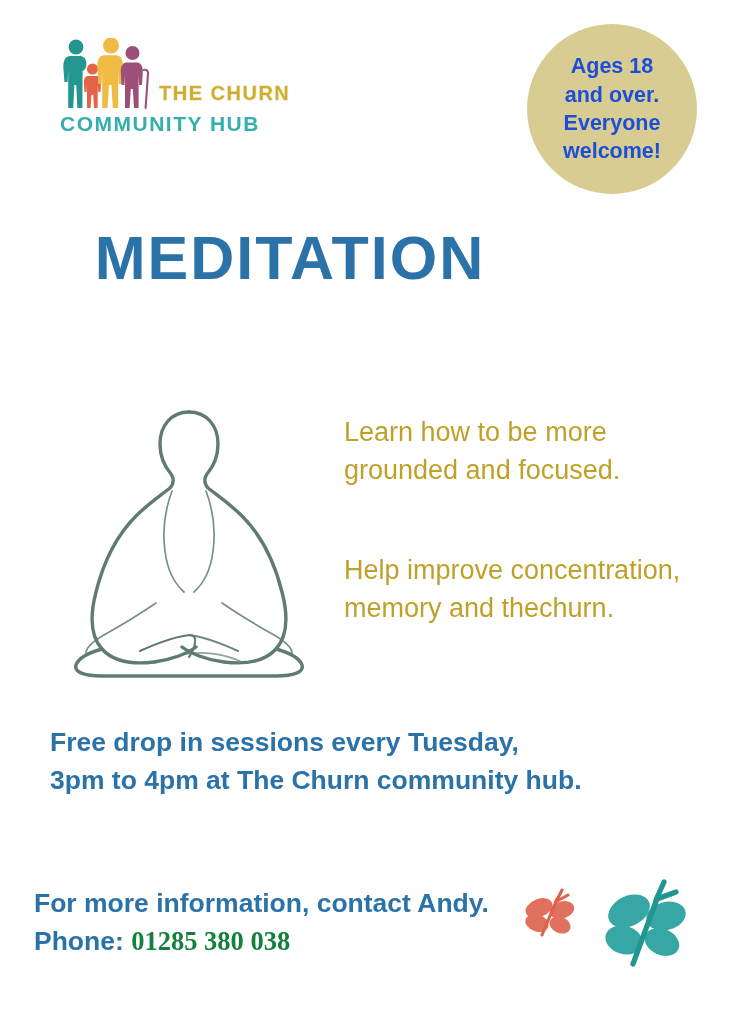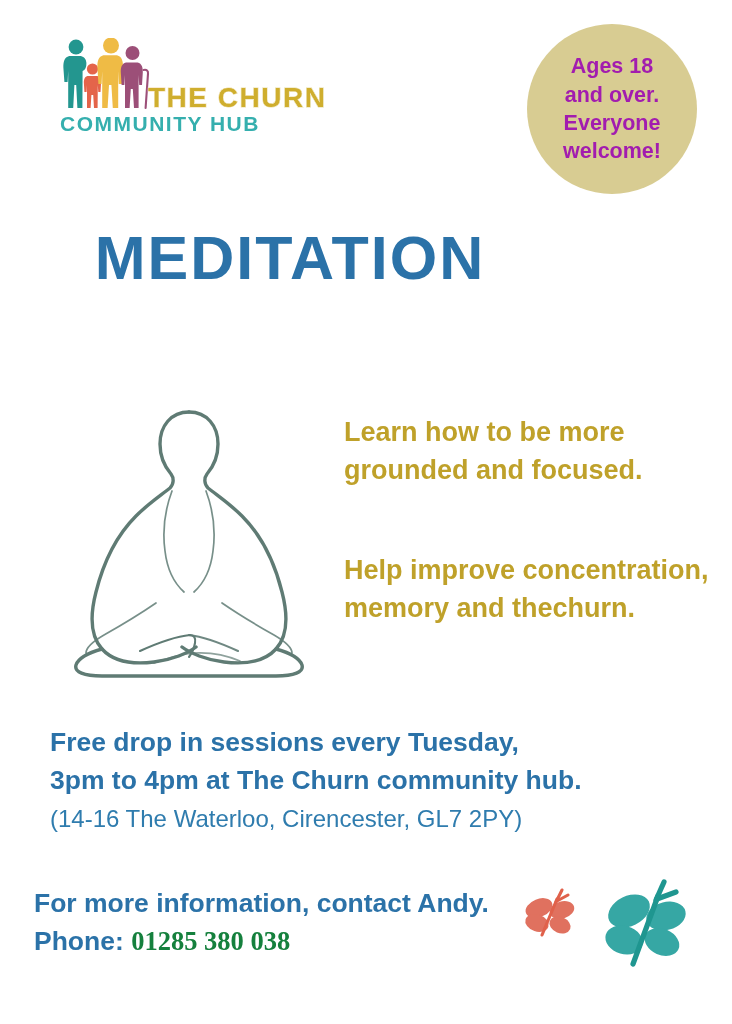--- a/index.html
+++ b/index.html
@@ -32,23 +32,23 @@
     height: 72px;
   }
   .logo-wordmark {
     position: absolute;
     white-space: nowrap;
     font-family: "Liberation Sans", sans-serif;
     font-weight: 700;
     letter-spacing: 1.5px;
   }
   #logo-line1 {
-    left: 88px;
+    left: 99px;
     top: 44px;
-    font-size: 28px;
+    font-size: 20px;
     color: #cfae2e;
     -webkit-text-stroke: 0.9px #ffffff;
     paint-order: stroke fill;
     background: linear-gradient(90deg, #e8a13c 0%, #d8b236 45%, #bfae2c 100%);
     -webkit-background-clip: text;
     background-clip: text;
   }
   #logo-line2 {
     left: 0px;
     top: 74px;
@@ -69,21 +69,21 @@
     background: #d8cc92;
     display: flex;
     align-items: center;
     justify-content: center;
     text-align: center;
   }
   #badge-text {
     font-size: 21.5px;
     font-weight: 700;
     line-height: 1.32;
-    color: #a21caf;
+    color: #1d4ed8;
     white-space: pre-line;
   }
 
   
   #title-block {
     position: absolute;
     left: 0;
     top: 228px;
     width: 580px;
     text-align: center;
@@ -126,21 +126,21 @@
     height: 285px;
   }
 
   
   .benefit {
     position: absolute;
     left: 344px;
     width: 368px;
     color: #bfa12a;
     font-size: 27px;
-    font-weight: 700;
+    font-weight: 400;
     line-height: 1.42;
   }
   #benefit-1 { top: 413px; }
   #benefit-2 { top: 551px; }
 
   
   #session-info {
     position: absolute;
     left: 50px;
     top: 724px;
@@ -278,21 +278,20 @@
     <path d="M110 268 C126 262 140 259 150 258 C166 257 182 260 196 266" stroke-width="1.7" opacity="0.7"></path>
   </g>
 </svg>
 
 <div class="benefit" id="benefit-1">Learn how to be more grounded and focused.</div>
 <div class="benefit" id="benefit-2">Help improve concentration, memory and thechurn.</div>
 
 <div id="session-info">
   <div class="session-line">Free drop in sessions every Tuesday,</div>
   <div class="session-line">3pm to 4pm at The Churn community hub.</div>
-  <div id="session-address">(14-16 The Waterloo, Cirencester, GL7 2PY)</div>
 </div>
 
 <div id="contact">
   <div class="contact-line">For more information, contact Andy.</div>
   <div class="contact-line">
     <span>Phone: </span><span class="contact-value">01285 380 038</span>
   </div>
 </div>
 
 <svg id="butterfly-small" viewBox="0 0 62 62">

